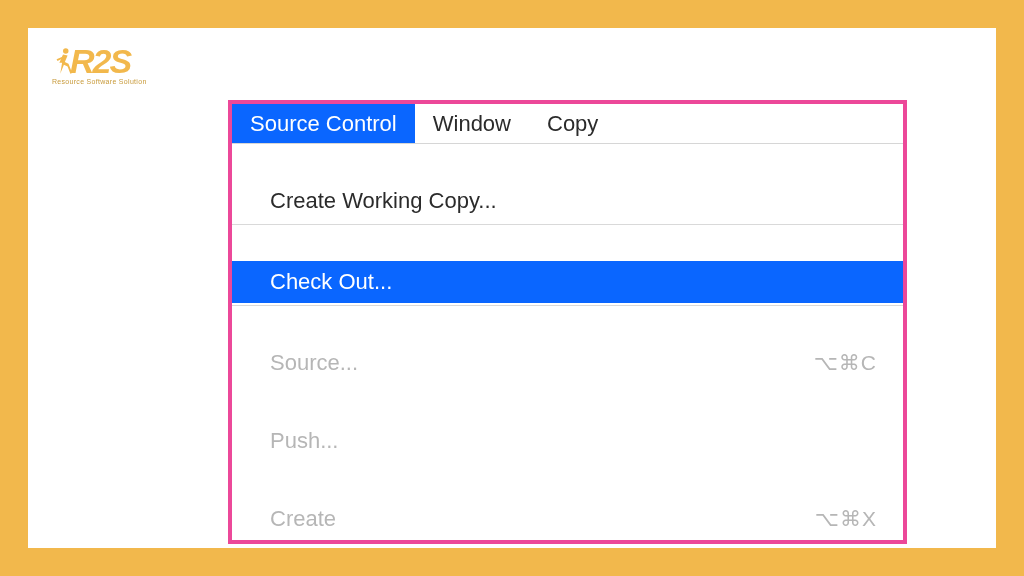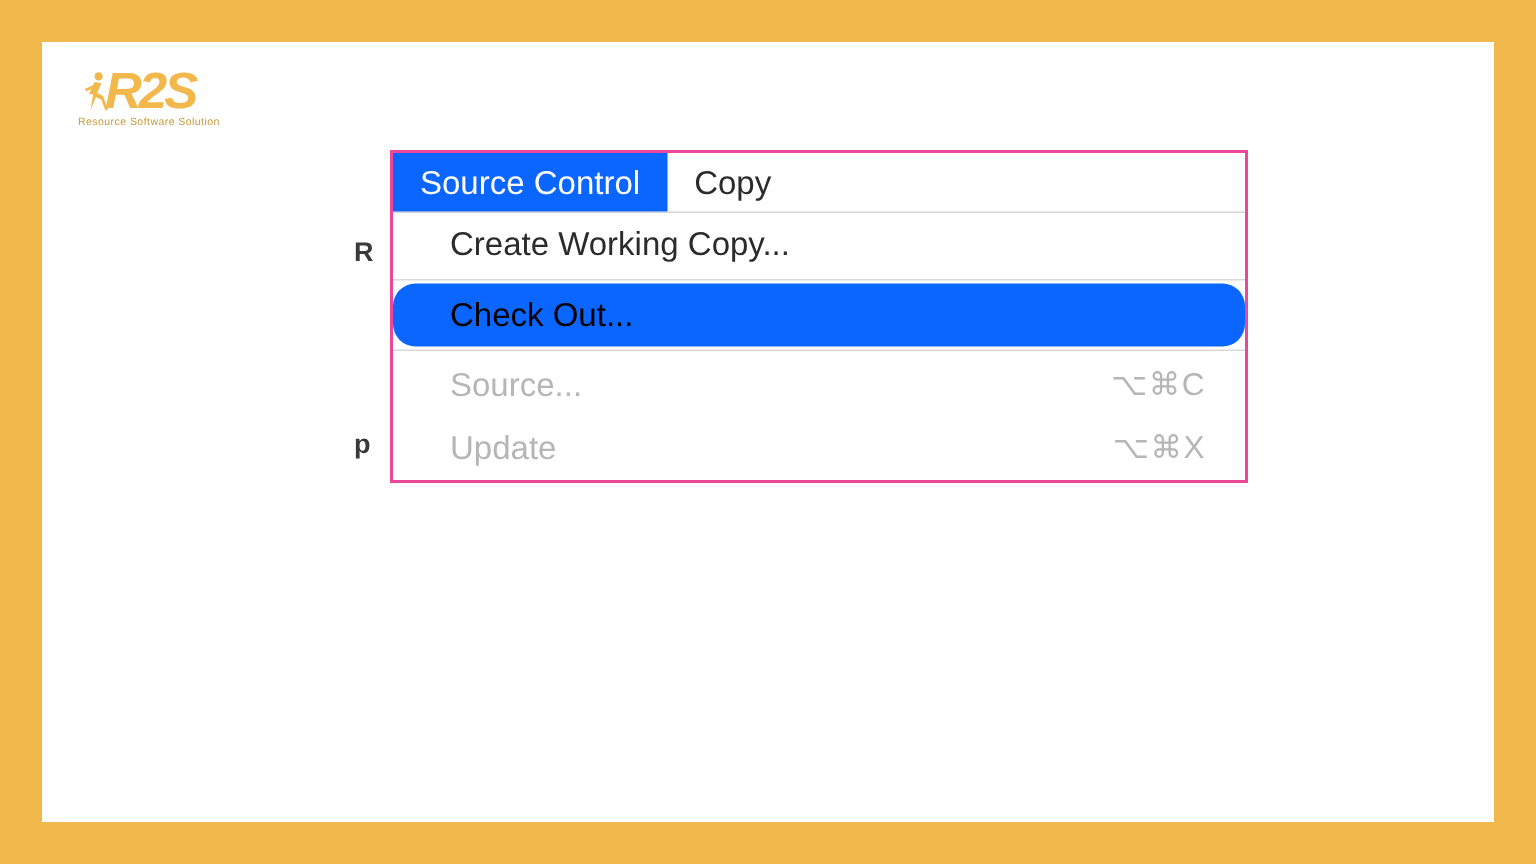--- a/index.html
+++ b/index.html
@@ -38,23 +38,23 @@
   .logo-mark .runner svg { width: 100%; height: 100%; }
   .logo-tag {
     font-size: 7px;
     color: #c89a3a;
     letter-spacing: 0.3px;
     margin-top: 2px;
   }
 
   .menu-shot {
     position: absolute;
-    top: 72px; left: 232px;
-    width: 572px;
-    border: 2px solid #ec4899;
+    top: 72px; left: 200px;
+    width: 679px;
+    border: 4px solid #ec4899;
     background: #ffffff;
   }
 
   .menubar {
     display: flex;
     align-items: stretch;
     height: 40px;
     background: #ffffff;
     border-bottom: 1px solid #d6d6d6;
   }
@@ -73,31 +73,31 @@
   .dropdown {
     background: #ffffff;
   }
   .dd-sep {
     height: 1px;
     background: #d9d9d9;
     margin: 2px 0;
   }
   .dd-item {
     display: flex;
-    align-items: flex-start;
+    align-items: center;
     justify-content: space-between;
     padding: 8px 26px 8px 38px;
     font-size: 22px;
     color: #2b2b2b;
     cursor: default;
+    margin-top: 36px;
   }
   .dd-item.selected {
     background: #0a66ff;
-    color: #000000;
-    border-radius: 15px;
+    color: #ffffff;
   }
   .dd-item.disabled {
     color: #b6b6b6;
   }
   .dd-shortcut {
     font-size: 21px;
     letter-spacing: 1px;
   }
 
   
@@ -134,20 +134,23 @@
     <span class="bg-sliver-left" style="top:258px">p</span>
     <span class="bg-sliver-right" style="top:220px">≣</span>
 
     <div class="menu-shot">
 
       <div class="menubar">
         <div class="menubar-item active">
           <span>Source Control</span>
         </div>
         <div class="menubar-item">
+          <span>Window</span>
+        </div>
+        <div class="menubar-item">
           <span>Copy</span>
         </div>
       </div>
 
       <div class="dropdown">
 
         <div class="dd-item">
           <span>Create Working Copy...</span>
           <span class="dd-shortcut"></span>
         </div>
@@ -159,23 +162,27 @@
           <span class="dd-shortcut"></span>
         </div>
 
         <div class="dd-sep"></div>
 
         <div class="dd-item disabled">
           <span>Source...</span>
           <span class="dd-shortcut">⌥⌘C</span>
         </div>
 
+        <div class="dd-item disabled">
+          <span>Push...</span>
+          <span class="dd-shortcut"></span>
+        </div>
 
         <div class="dd-item disabled">
-          <span>Update</span>
+          <span>Create</span>
           <span class="dd-shortcut">⌥⌘X</span>
         </div>
 
 
       </div>
     </div>
 
   </div>
 </div>
 

